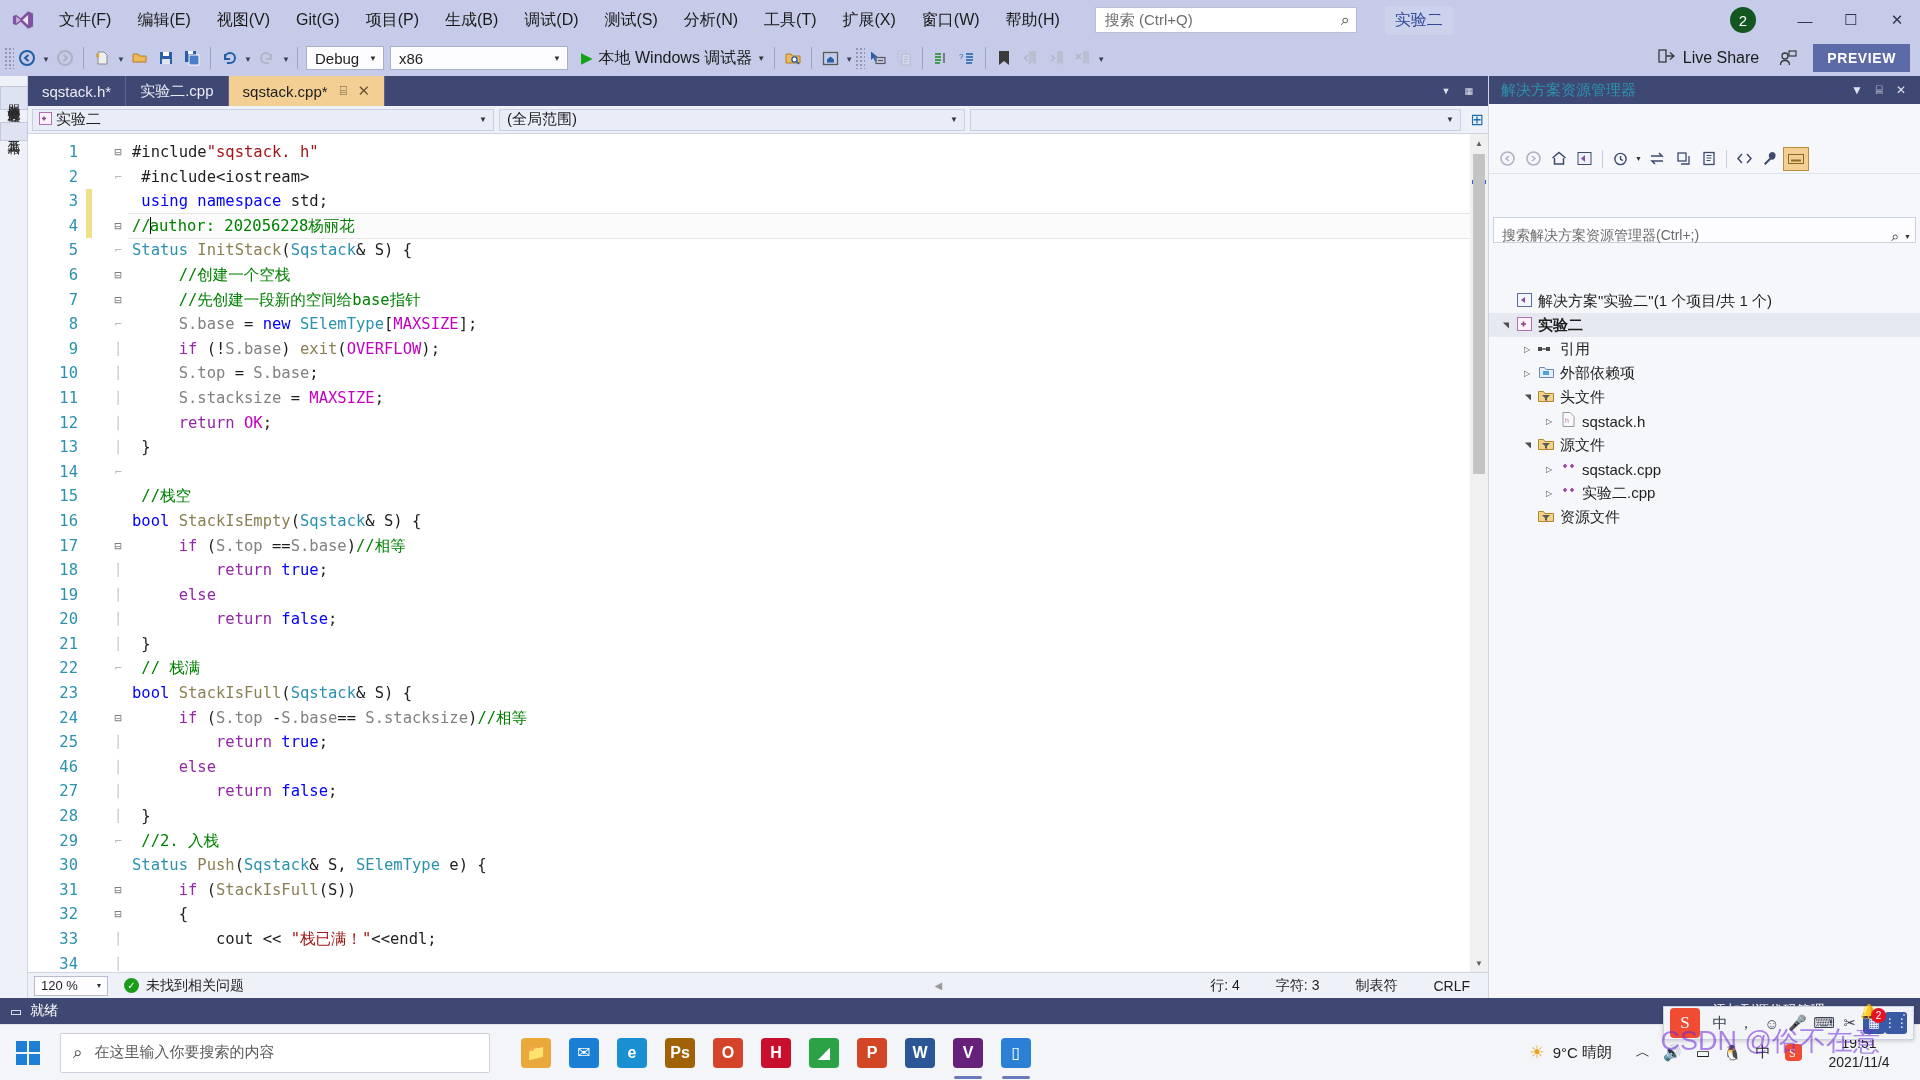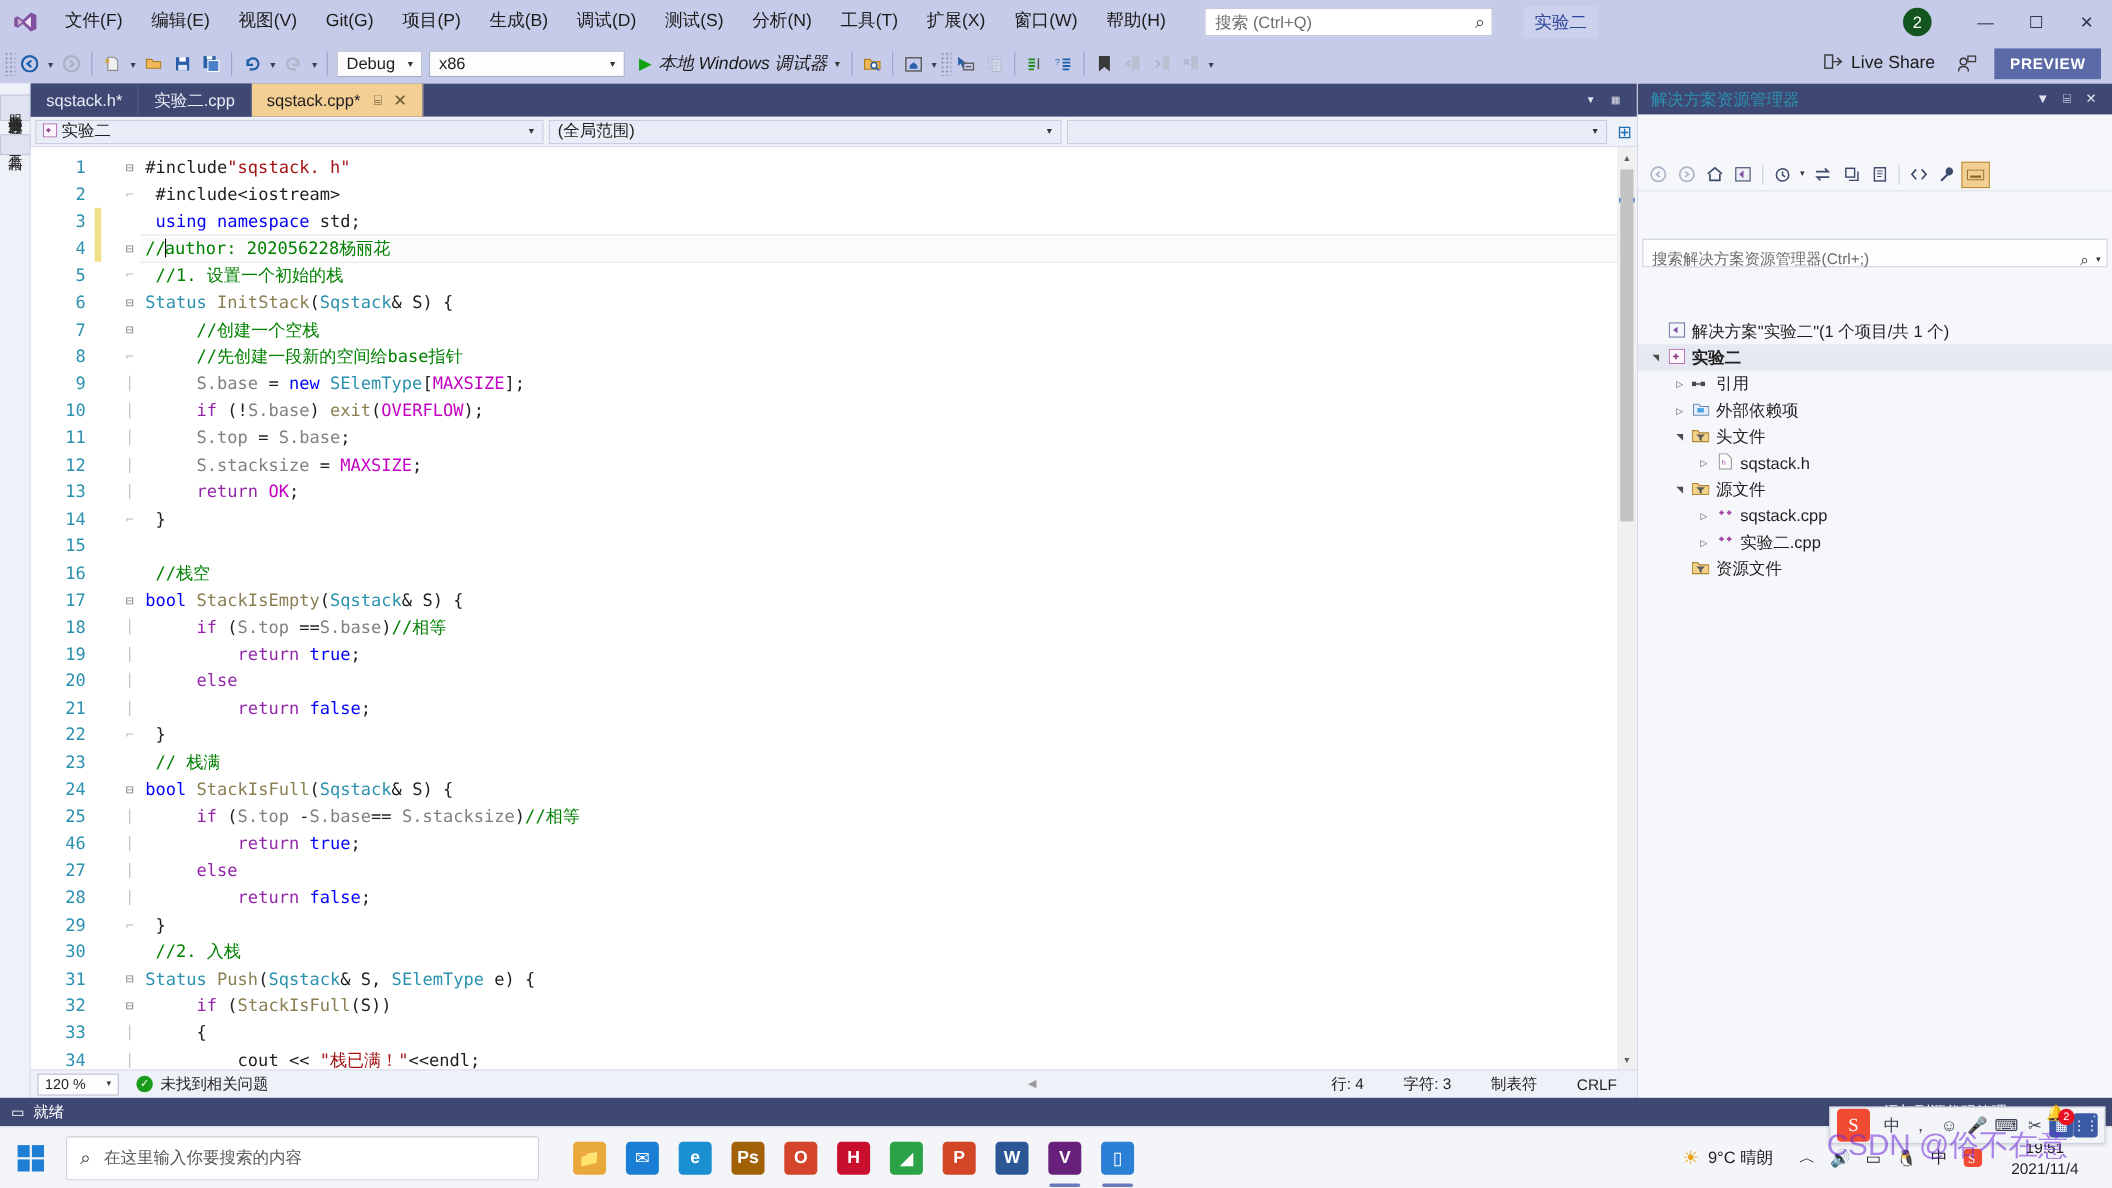--- a/index.html
+++ b/index.html
@@ -64,21 +64,21 @@
   .tb-combo {
     height:24px; background:#fdfdff; border:1px solid #a9afc9; display:flex; align-items:center;
     font-size:15px; color:#1e1e1e; padding:0 2px 0 8px; margin:0 3px;
   }
   .tb-combo .lbl { flex:1; white-space:nowrap; overflow:hidden; }
   .tb-combo .dd { width:16px; text-align:center; font-size:8px; color:#333; }
   .tb-combo.debug { width:78px; }
   .tb-combo.plat { width:178px; }
   .tb-run { display:flex; align-items:center; height:26px; padding:0 4px; margin-left:6px; }
   .tb-run .tri { color:#12a312; font-size:15px; margin-right:6px; }
-  .tb-run .txt { font-size:16px; color:#1b1b1b; white-space:nowrap;font-style:italic; }
+  .tb-run .txt { font-size:16px; color:#1b1b1b; white-space:nowrap; }
   .tb-run .dd { font-size:8px; color:#333; margin-left:5px; }
   .toolbar-right { margin-left:auto; display:flex; align-items:center; padding-right:10px; }
   .liveshare { display:flex; align-items:center; font-size:16px; color:#1b1b1b; margin-right:16px; }
   .liveshare .ico { margin-right:7px; }
   .preview-badge {
     background:#5d6aa8; color:#fff; font-size:14px; font-weight:bold;
     letter-spacing:.6px; padding:6px 14px; margin-left:12px;
   }
 
   
@@ -639,21 +639,20 @@
             <div class="fold">⊟</div>
             <div class="fold">⊟</div>
             <div class="fold foldline">│</div>
             <div class="fold foldline">│</div>
           </div>
         <div class="code-scroll">
             <div class="ln"><span class="pl">#include</span><span class="str">"sqstack. h"</span></div>
             <div class="ln"><span class="pl"> #include</span><span class="pl">&lt;iostream&gt;</span></div>
             <div class="ln"><span class="pl"> </span><span class="k">using</span><span class="pl"> </span><span class="k">namespace</span><span class="pl"> std;</span></div>
             <div class="ln cursorline"><span class="cm">//</span><span class="caret"></span><span class="cm">author: 202056228杨丽花</span></div>
-            <div class="ln"><span class="cm"> //1. 设置一个初始的栈</span></div>
             <div class="ln"><span class="t">Status</span><span class="pl"> </span><span class="fn">InitStack</span><span class="pl">(</span><span class="t">Sqstack</span><span class="pl">&amp; S) {</span></div>
             <div class="ln"><span class="cm">     //创建一个空栈</span></div>
             <div class="ln"><span class="cm">     //先创建一段新的空间给base指针</span></div>
             <div class="ln"><span class="vr">     S.</span><span class="vr">base</span><span class="pl"> = </span><span class="k">new</span><span class="pl"> </span><span class="t">SElemType</span><span class="pl">[</span><span class="mac">MAXSIZE</span><span class="pl">];</span></div>
             <div class="ln"><span class="pl">     </span><span class="kv">if</span><span class="pl"> (!</span><span class="vr">S.</span><span class="vr">base</span><span class="pl">) </span><span class="fn">exit</span><span class="pl">(</span><span class="mac">OVERFLOW</span><span class="pl">);</span></div>
             <div class="ln"><span class="vr">     S.</span><span class="vr">top</span><span class="pl"> = </span><span class="vr">S.</span><span class="vr">base</span><span class="pl">;</span></div>
             <div class="ln"><span class="vr">     S.</span><span class="vr">stacksize</span><span class="pl"> = </span><span class="mac">MAXSIZE</span><span class="pl">;</span></div>
             <div class="ln"><span class="pl">     </span><span class="kv">return</span><span class="pl"> </span><span class="mac">OK</span><span class="pl">;</span></div>
             <div class="ln"><span class="pl"> }</span></div>
             <div class="ln"><span class="pl"></span></div>

